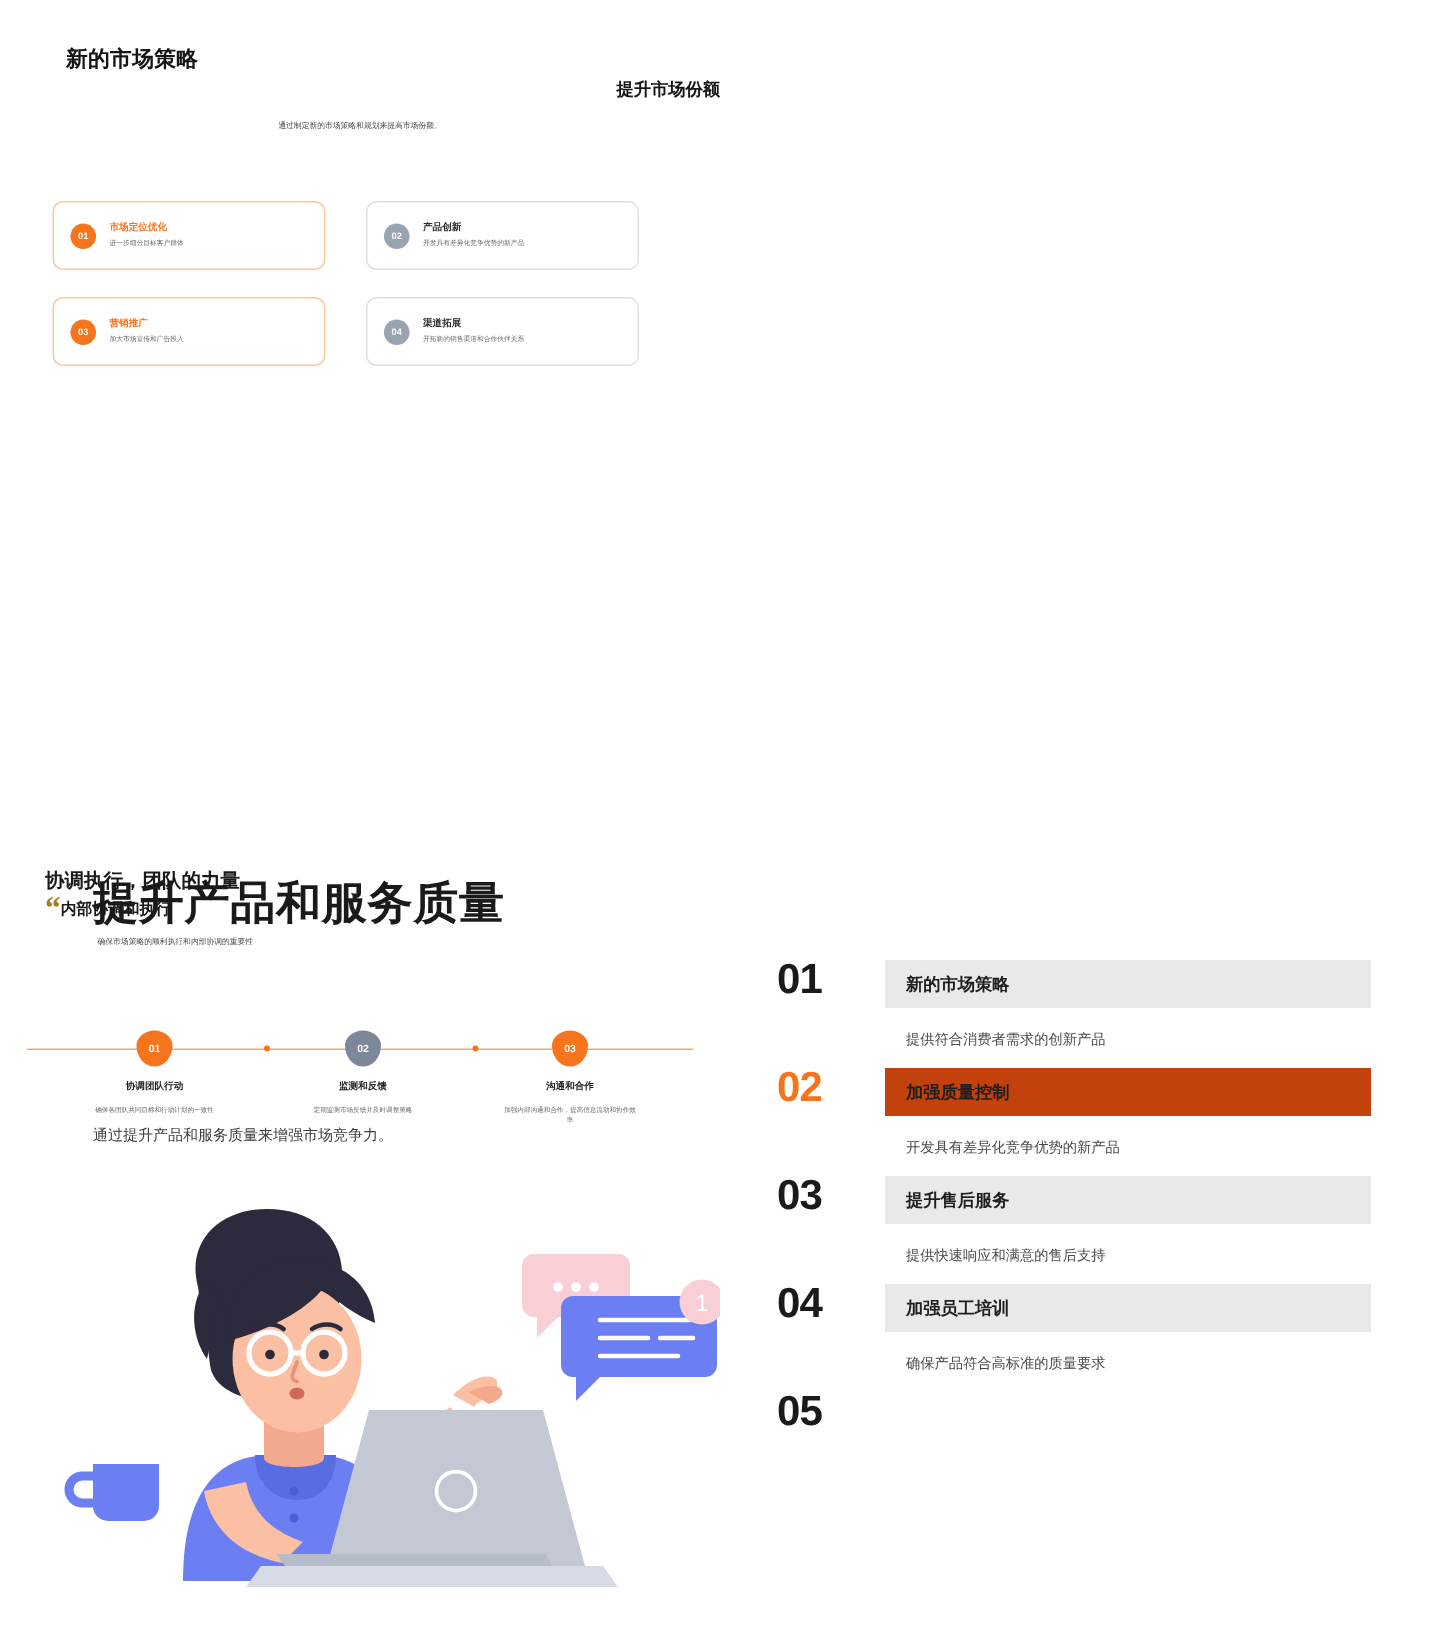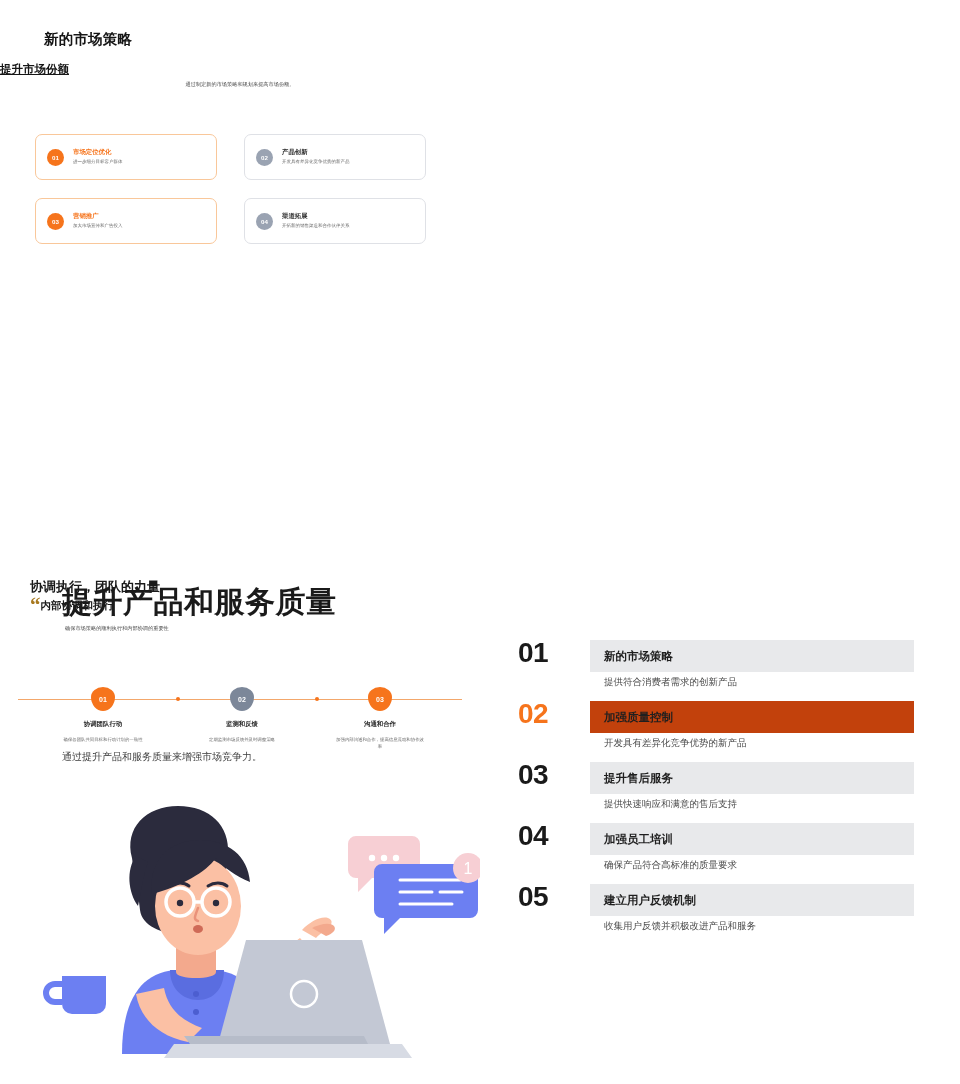--- a/index.html
+++ b/index.html
@@ -19,21 +19,21 @@
 
   
   .q { position: absolute; }
   .q1 { left: 0;   top: 0;   width: 480px; height: 280px; }
   .q2 { left: 480px; top: 0; width: 480px; height: 280px; }
   .q3 { left: 0;   top: 280px; width: 480px; height: 240px; }
   .q4 { left: 480px; top: 280px; width: 480px; height: 240px; }
 
   
   .p1-title { position: absolute; left: 44px; top: 30px; text-align: center; }
-  .p1-head  { position: absolute; left: 0; top: 62px; width: 480px; text-align: left; text-decoration: underline; }
+  .p1-head  { position: absolute; left: 0; top: 52px; width: 480px; text-align: right; }
   .p1-desc  { position: absolute; left: 0; top: 80px; width: 480px; text-align: center; }
 
   .card-grid { position: absolute; left: 35px; top: 134px; width: 420px; }
   .card-row { display: flex; gap: 27px; margin-bottom: 18px; }
   .card {
     width: 182px; height: 46px; border-radius: 7px;
     display: flex; align-items: center; padding: 0 11px;
     background: #ffffff;
   }
   .card.accent { border: 1px solid #f9c79a; }
@@ -83,21 +83,21 @@
   .list { position: absolute; left: 518px; top: 120px; width: 396px; }
   .row { display: flex; align-items: flex-start; margin-bottom: 12px; }
   .row-num { width: 72px; font-size: 28px; font-weight: bold; line-height: .95; letter-spacing: -.5px; color: #1a1a1a; }
   .row-num.hl { color: #f6741c; }
   .row-body { flex: 1; }
   .row-bar {
     height: 32px; display: flex; align-items: center; padding-left: 14px;
     background: #e8e9eb; font-size: 11.5px; font-weight: bold; color: #1f1f1f;
   }
   .row-bar.hl { background: #c2410c; }
-  .row-sub { font-size: 9.5px; color: #4a4a4a; padding: 4px 0 0 14px; }
+  .row-sub { font-size: 9.5px; color: #4a4a4a; padding: 15px 0 0 14px; }
 </style>
 </head>
 <body>
 
 <div class="page">
 
   <div class="q q1">
     <div class="slide-title p1-title">新的市场策略</div>
     <div class="sub-head p1-head">提升市场份额</div>
     <div class="body-sm p1-desc">通过制定新的市场策略和规划来提高市场份额。</div>
@@ -277,21 +277,17 @@
       </div>
       <div class="row">
         <div class="row-num">04</div>
         <div class="row-body">
           <div class="row-bar">加强员工培训</div>
           <div class="row-sub">确保产品符合高标准的质量要求</div>
         </div>
       </div>
       <div class="row">
         <div class="row-num">05</div>
-        <div class="row-body">
-          <div class="row-bar">建立用户反馈机制</div>
-          <div class="row-sub">收集用户反馈并积极改进产品和服务</div>
-        </div>
       </div>
     </div>
   </div>
 
 </div>
 
 </body></html>

